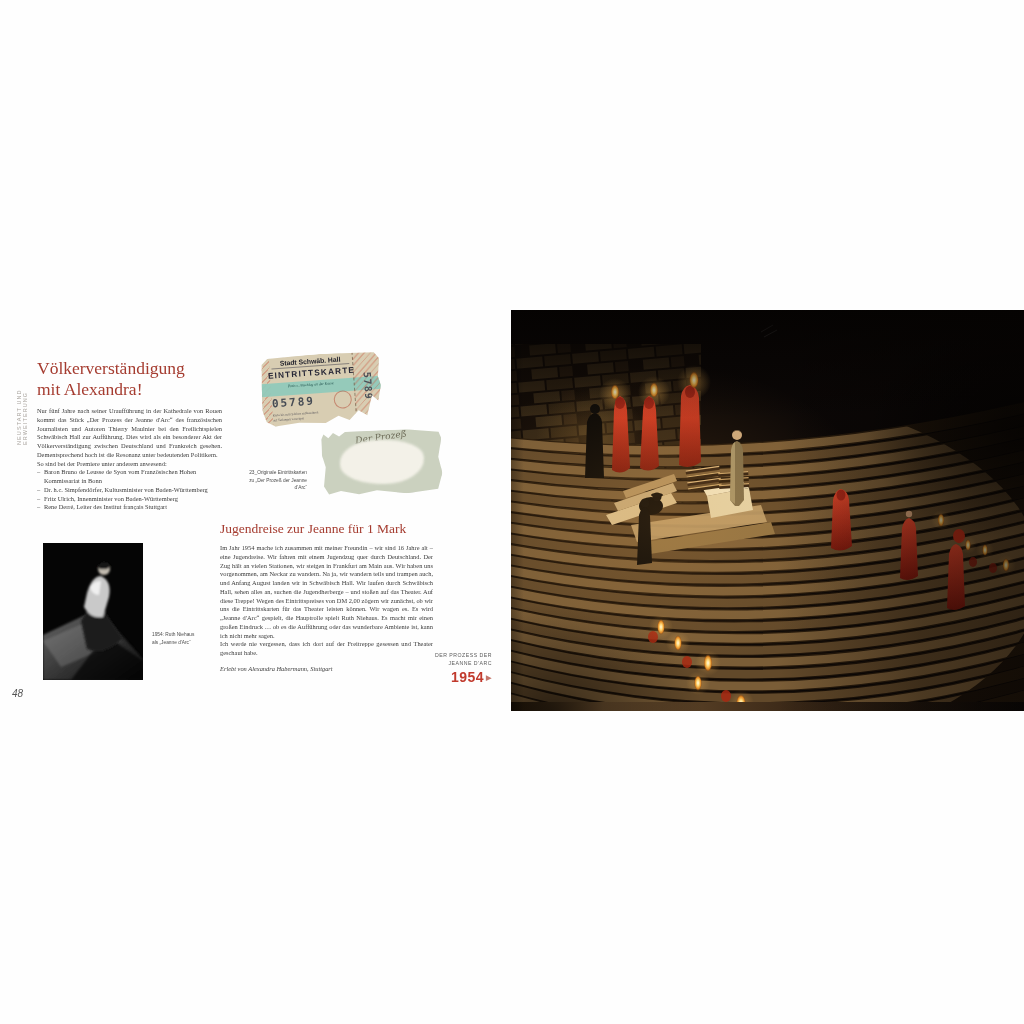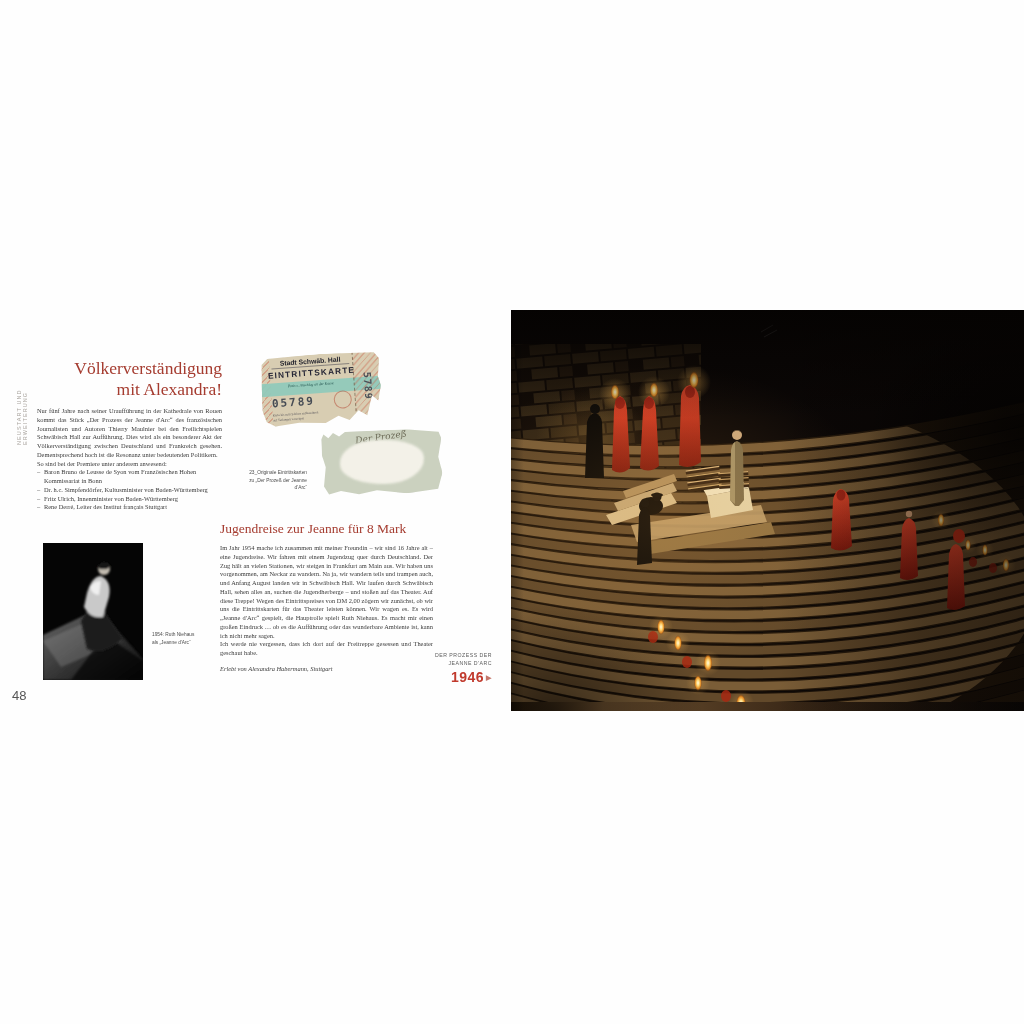--- a/index.html
+++ b/index.html
@@ -5,32 +5,32 @@
   html,body{margin:0;padding:0;background:#ffffff;}
   .canvas{position:relative;width:1024px;height:1024px;background:#fefefe;overflow:hidden;
           font-family:"Liberation Serif", serif;color:#3c3c3c;}
 
   
   .vlabel{position:absolute;left:16px;top:345px;height:100px;
           writing-mode:vertical-rl;transform:rotate(180deg);
           font-family:"Liberation Sans",sans-serif;font-size:5.5px;letter-spacing:1.1px;color:#a9a49e;}
 
   .a1{position:absolute;left:37px;top:358px;width:185px;}
-  .a1 h1{margin:0 0 7px 0;font-size:17.5px;line-height:1.2;font-weight:500;color:#a53c30;text-align:right;}
+  .a1 h1{margin:0 0 7px 0;font-size:17.5px;line-height:1.2;font-weight:500;color:#a53c30;}
   .bodytext{font-size:6.4px;line-height:1.37;color:#3c3c3c;text-align:justify;}
   .listintro{font-size:6.4px;line-height:1.37;color:#3c3c3c;}
   .att{display:flex;font-size:6.4px;line-height:1.37;color:#3c3c3c;}
   .att .dash{width:7px;flex:none;}
   .att .att-text{flex:1;}
 
   .bw-photo{position:absolute;left:43px;top:543px;width:100px;height:137px;background:#040404;}
   .bw-caption{position:absolute;left:152px;top:631px;width:72px;
               font-family:"Liberation Sans",sans-serif;font-size:4.8px;line-height:1.6;color:#4c4c4c;}
   .pagenum{position:absolute;left:12px;top:688px;font-family:"Liberation Sans",sans-serif;
-           font-size:13px;color:#555;}
+           font-size:10px;color:#555;font-style:italic;}
 
   
   .ticket1{position:absolute;left:261px;top:354px;width:120px;height:70px;background:#d8cdb2;
            transform:rotate(-4deg);
            clip-path:polygon(2% 10%,7% 2%,50% 0%,96% 3%,100% 12%,98% 38%,100% 50%,97% 72%,92% 64%,87% 92%,80% 84%,72% 97%,63% 90%,52% 99%,30% 96%,10% 99%,3% 92%,0% 75%,1% 40%);
            box-shadow:0 1px 2px rgba(0,0,0,.15);}
   .t1-hatchL{position:absolute;left:0;top:0;bottom:0;width:10px;
              background:repeating-linear-gradient(135deg,rgba(201,90,68,.38) 0 1.2px,transparent 1.2px 4.5px);}
   .t1-stub{position:absolute;right:0;top:0;bottom:0;width:26px;border-left:1px dashed rgba(90,80,60,.6);
            background:repeating-linear-gradient(135deg,rgba(201,90,68,.38) 0 1.2px,transparent 1.2px 4.5px);
@@ -172,33 +172,33 @@
     <div class="t2-blob"></div>
   </div>
 
   <div class="tickets-caption">
     <span>23_Originale Eintrittskarten</span><br>
     <span>zu „Der Prozeß der Jeanne</span><br>
     <span>d'Arc“</span>
   </div>
 
   <div class="a2">
-    <h2>Jugendreise zur Jeanne für 8 Mark</h2>
+    <h2>Jugendreise zur Jeanne für 1 Mark</h2>
     <div class="bodytext">
       <p>Im Jahr 1954 mache ich zusammen mit meiner Freundin – wir sind 16 Jahre alt – eine Jugendreise. Wir fahren mit einem Jugendzug quer durch Deutschland. Der Zug hält an vielen Stationen, wir steigen in Frankfurt am Main aus. Wir haben uns vorgenommen, am Neckar zu wandern. Na ja, wir wandern teils und trampen auch, und Anfang August landen wir in Schwäbisch Hall. Wir laufen durch Schwäbisch Hall, sehen alles an, suchen die Jugendherberge – und stoßen auf das Theater. Auf diese Treppe! Wegen des Eintrittspreises von DM 2,00 zögern wir zunächst, ob wir uns die Eintrittskarten für das Theater leisten können. Wir wagen es. Es wird „Jeanne d'Arc“ gespielt, die Hauptrolle spielt Ruth Niehaus. Es macht mir einen großen Eindruck … ob es die Aufführung oder das wunderbare Ambiente ist, kann ich nicht mehr sagen.</p>
       <p>Ich werde nie vergessen, dass ich dort auf der Freitreppe gesessen und Theater geschaut habe.</p>
     </div>
     <div class="credit">Erlebt von Alexandra Habermann, Stuttgart</div>
   </div>
 
   <div class="marker">
     <div class="mline">DER PROZESS DER</div>
     <div class="mline">JEANNE D'ARC</div>
     <div class="year-row">
-      <span>1946</span><span class="arrow">▶</span>
+      <span>1954</span><span class="arrow">▶</span>
     </div>
   </div>
 
   <div class="photo">
     <svg width="513" height="401" viewBox="0 0 513 401">
       <defs>
         <linearGradient id="robe" x1="0" y1="0" x2="0" y2="1">
           <stop offset="0" stop-color="#e8472b"></stop>
             <stop offset="1" stop-color="#7e170c"></stop>
         </linearGradient>

